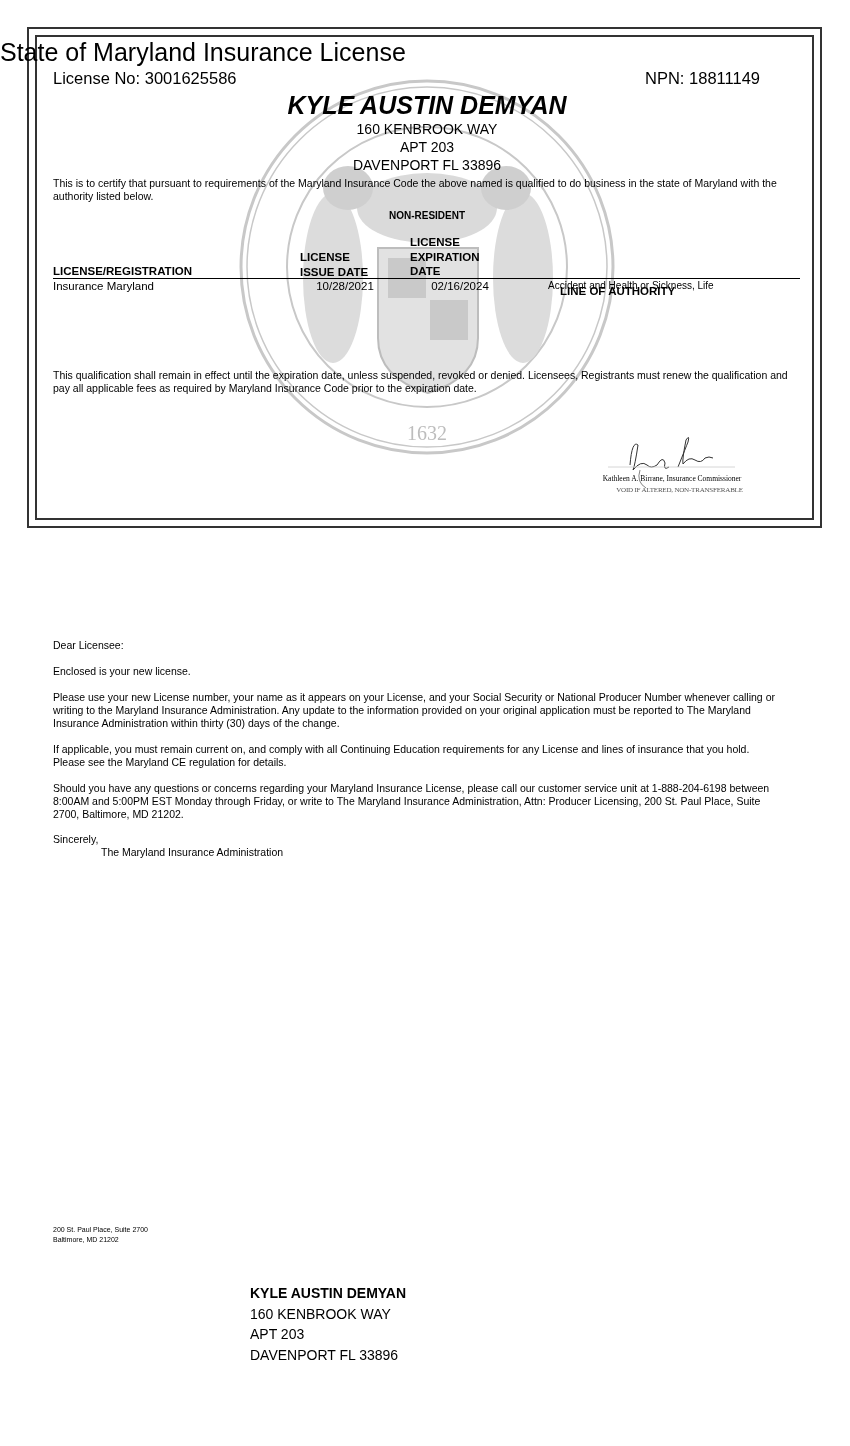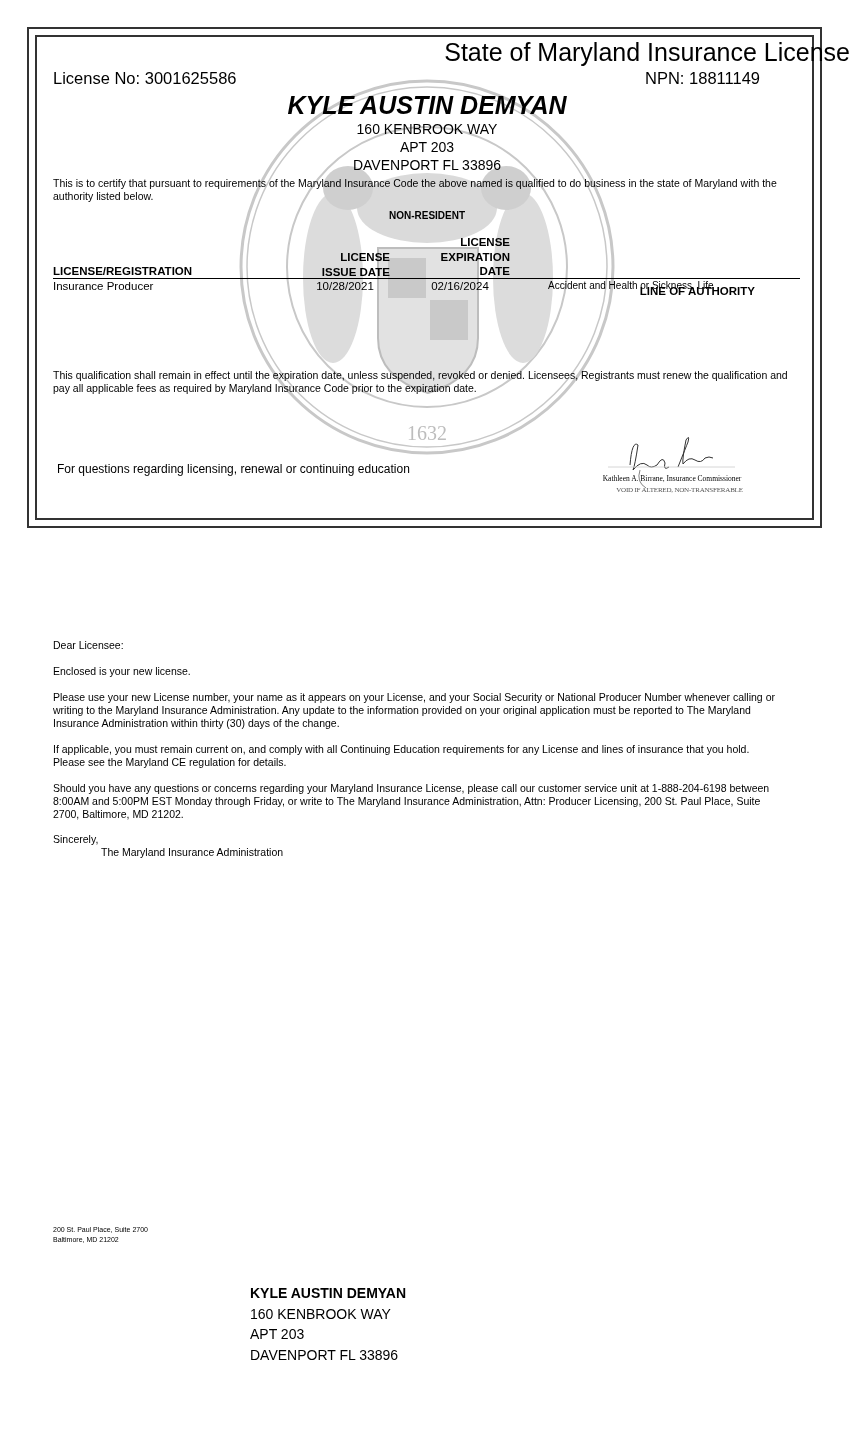--- a/index.html
+++ b/index.html
@@ -1,28 +1,28 @@
 <!DOCTYPE html>
 <html><head>
 <meta charset="utf-8">
 <style>
   html, body { margin:0; padding:0; background:#fff; }
   body { width:850px; height:1446px; position:relative; overflow:hidden; font-family:"Liberation Sans", sans-serif; color:#000; }
   .abs { position:absolute; }
   .outer-border { left:27px; top:27px; width:791px; height:497px; border:2px solid #333; }
   .inner-border { left:35px; top:35px; width:775px; height:481px; border:2px solid #333; }
   .seal { left:238px; top:78px; width:378px; height:378px; }
-  .title { left:0; width:850px; top:37px; text-align:right; font-size:25px; line-height:30px; }
+  .title { left:0; width:850px; top:37px; text-align:left; font-size:25px; line-height:30px; }
   .lic-no { left:53px; top:68px; font-size:16.5px; line-height:20px; }
   .npn { right:90px; top:68px; font-size:16.5px; line-height:20px; }
   .name { left:0; width:854px; top:90px; text-align:center; font-size:25px; font-weight:bold; font-style:italic; line-height:30px; }
   .addr { left:0; width:854px; text-align:center; font-size:14px; line-height:18px; }
   .certify { left:53px; top:177px; width:740px; font-size:10.5px; line-height:13px; }
   .nonres { left:0; width:854px; top:210px; text-align:center; font-size:10px; font-weight:bold; }
-  .th { font-size:11.5px; font-weight:bold; line-height:14.5px; text-align:right; }
+  .th { font-size:11.5px; font-weight:bold; line-height:14.5px; text-align:left; }
   .rule { left:53px; width:747px; top:278px; height:0; border-top:1.5px solid #000; }
   .td { font-size:11.5px; line-height:14px; }
   .qual { left:53px; top:369px; width:740px; font-size:10.5px; line-height:13px; }
   .contact { left:57px; top:462px; font-size:12px; line-height:15px; }
   .sig { left:600px; top:425px; width:150px; height:70px; }
   .sig-name { left:592px; top:474px; width:160px; text-align:center; font-family:"Liberation Serif", serif; font-size:7.5px; line-height:9px; }
   .sig-void { left:592px; top:486px; width:175px; text-align:center; font-family:"Liberation Serif", serif; font-size:7px; line-height:9px; color:#555; letter-spacing:-0.2px; }
   .letter { left:53px; width:730px; font-size:10.5px; line-height:13px; }
   .ret { left:53px; font-size:7px; line-height:9.5px; }
   .mail { left:250px; font-size:14px; line-height:20.5px; }
@@ -70,30 +70,29 @@
 </div>
 <div class="abs th" style="left:410px; width:100px; top:235px;">
   <div>LICENSE</div>
   <div>EXPIRATION</div>
   <div>DATE</div>
 </div>
 <div class="abs th" style="left:560px; width:195px; top:264px;margin-top:20px;">LINE OF AUTHORITY</div>
 <div class="abs rule"></div>
 
 <div class="abs" style="left:0; top:279px; width:850px;">
-  <div class="abs td" style="left:53px;">Insurance Producer</div>
+  <div class="abs td" style="left:53px;">Insurance Maryland</div>
   <div class="abs td" style="left:300px; width:90px; text-align:center;">10/28/2021</div>
   <div class="abs td" style="left:410px; width:100px; text-align:center;">02/16/2024</div>
   <div class="abs td" style="left:548px; width:220px; text-align:left; font-size:10px;">Accident and Health or Sickness, Life</div>
 </div>
 
 <div class="abs qual">This qualification shall remain in effect until the expiration date, unless suspended, revoked or denied. Licensees, Registrants must renew the qualification and pay all applicable fees as required by Maryland Insurance Code prior to the expiration date.</div>
 
 <div class="abs contact">
-  <div>For questions regarding licensing, renewal or continuing education</div>
 </div>
 
 <svg class="abs sig" viewBox="0 0 150 70">
   <path d="M30 40 q2 -25 8 -20 q-3 20 -5 25 q8 -10 14 -5 q4 4 10 0 q6 -10 8 -2 q-2 8 4 4 M78 42 q8 -20 10 -25 q2 -8 -2 -2 q-4 20 -3 24 q6 -8 12 -4 q6 4 10 -2 q4 -2 8 0" fill="none" stroke="#333" stroke-width="1"></path>
   <line x1="8" y1="42" x2="135" y2="42" stroke="#ccc" stroke-width="0.8"></line>
   <path d="M40 45 q-4 12 6 18" fill="none" stroke="#333" stroke-width="0.6"></path>
 </svg>
 <div class="abs sig-name">Kathleen A. Birrane, Insurance Commissioner</div>
 <div class="abs sig-void">VOID IF ALTERED, NON-TRANSFERABLE</div>
 

